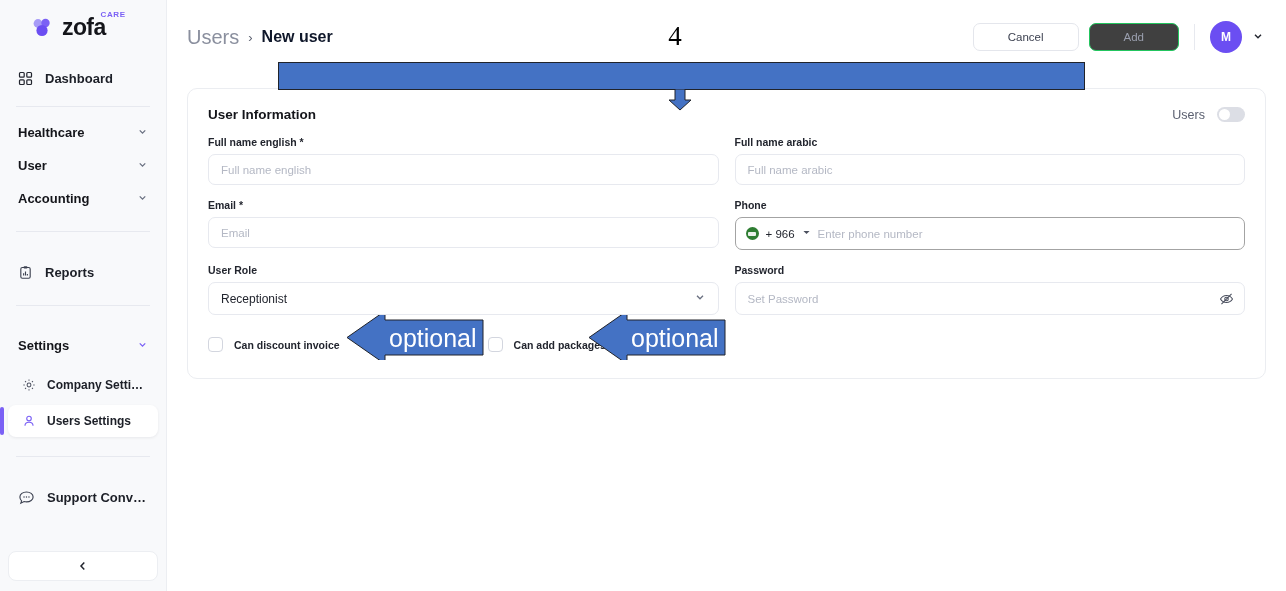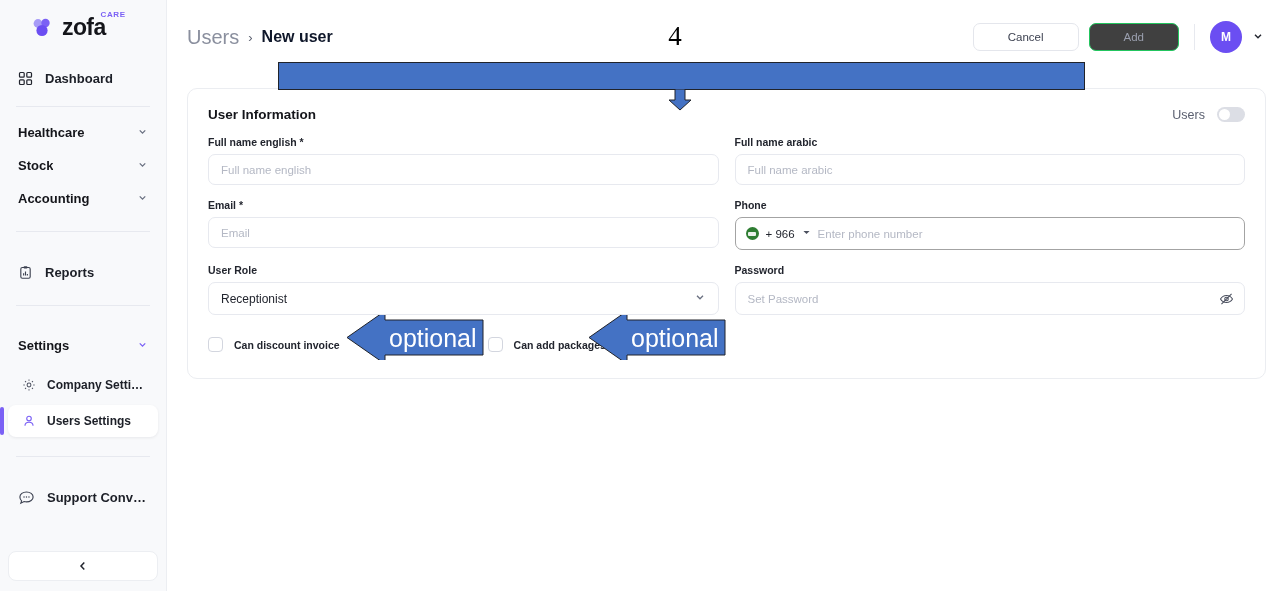--- a/index.html
+++ b/index.html
@@ -243,21 +243,21 @@
 
     <div class="nav-group-head">
       <span class="nav-label">Healthcare</span>
       <span class="chev">
         <svg width="11" height="11" viewBox="0 0 12 12" fill="none" stroke="currentColor" stroke-width="1.4">
             <path d="M3 4.8 6 7.8 9 4.8"></path>
           </svg>
       </span>
     </div>
     <div class="nav-group-head">
-      <span class="nav-label">Stock</span>
+      <span class="nav-label">User</span>
       <span class="chev">
         <svg width="11" height="11" viewBox="0 0 12 12" fill="none" stroke="currentColor" stroke-width="1.4">
             <path d="M3 4.8 6 7.8 9 4.8"></path>
           </svg>
       </span>
     </div>
     <div class="nav-group-head">
       <span class="nav-label">Accounting</span>
       <span class="chev">
         <svg width="11" height="11" viewBox="0 0 12 12" fill="none" stroke="currentColor" stroke-width="1.4">

